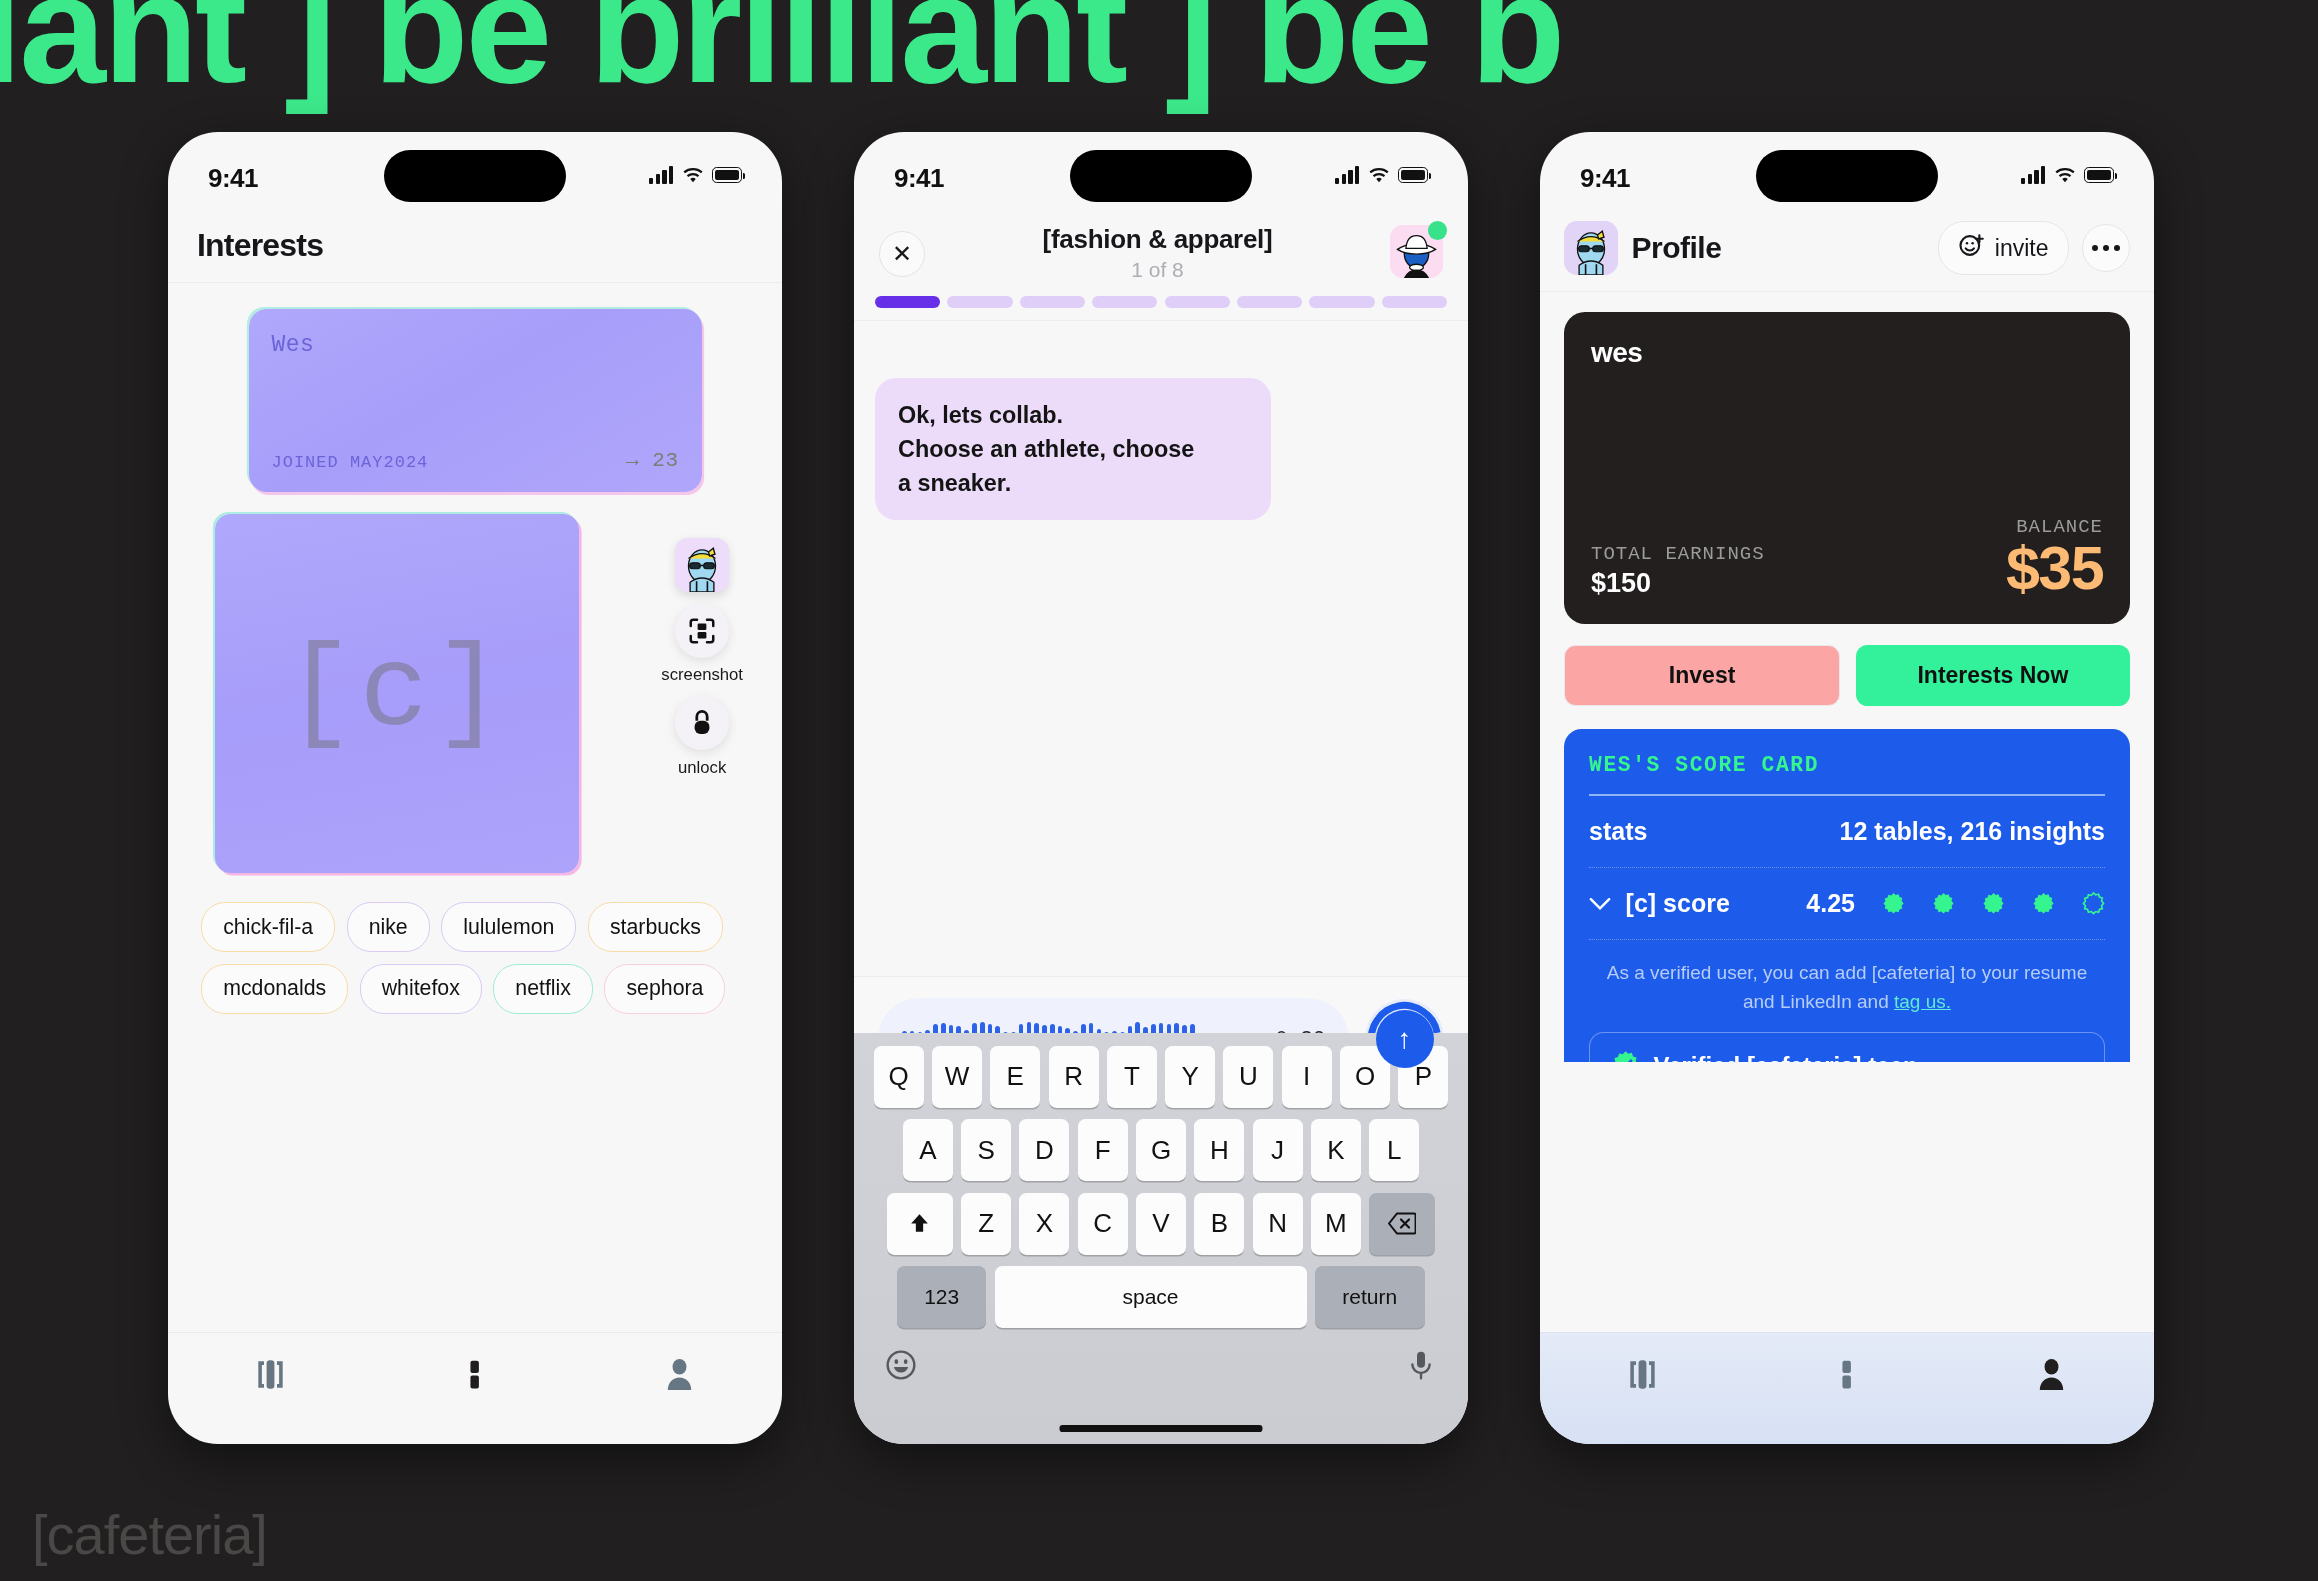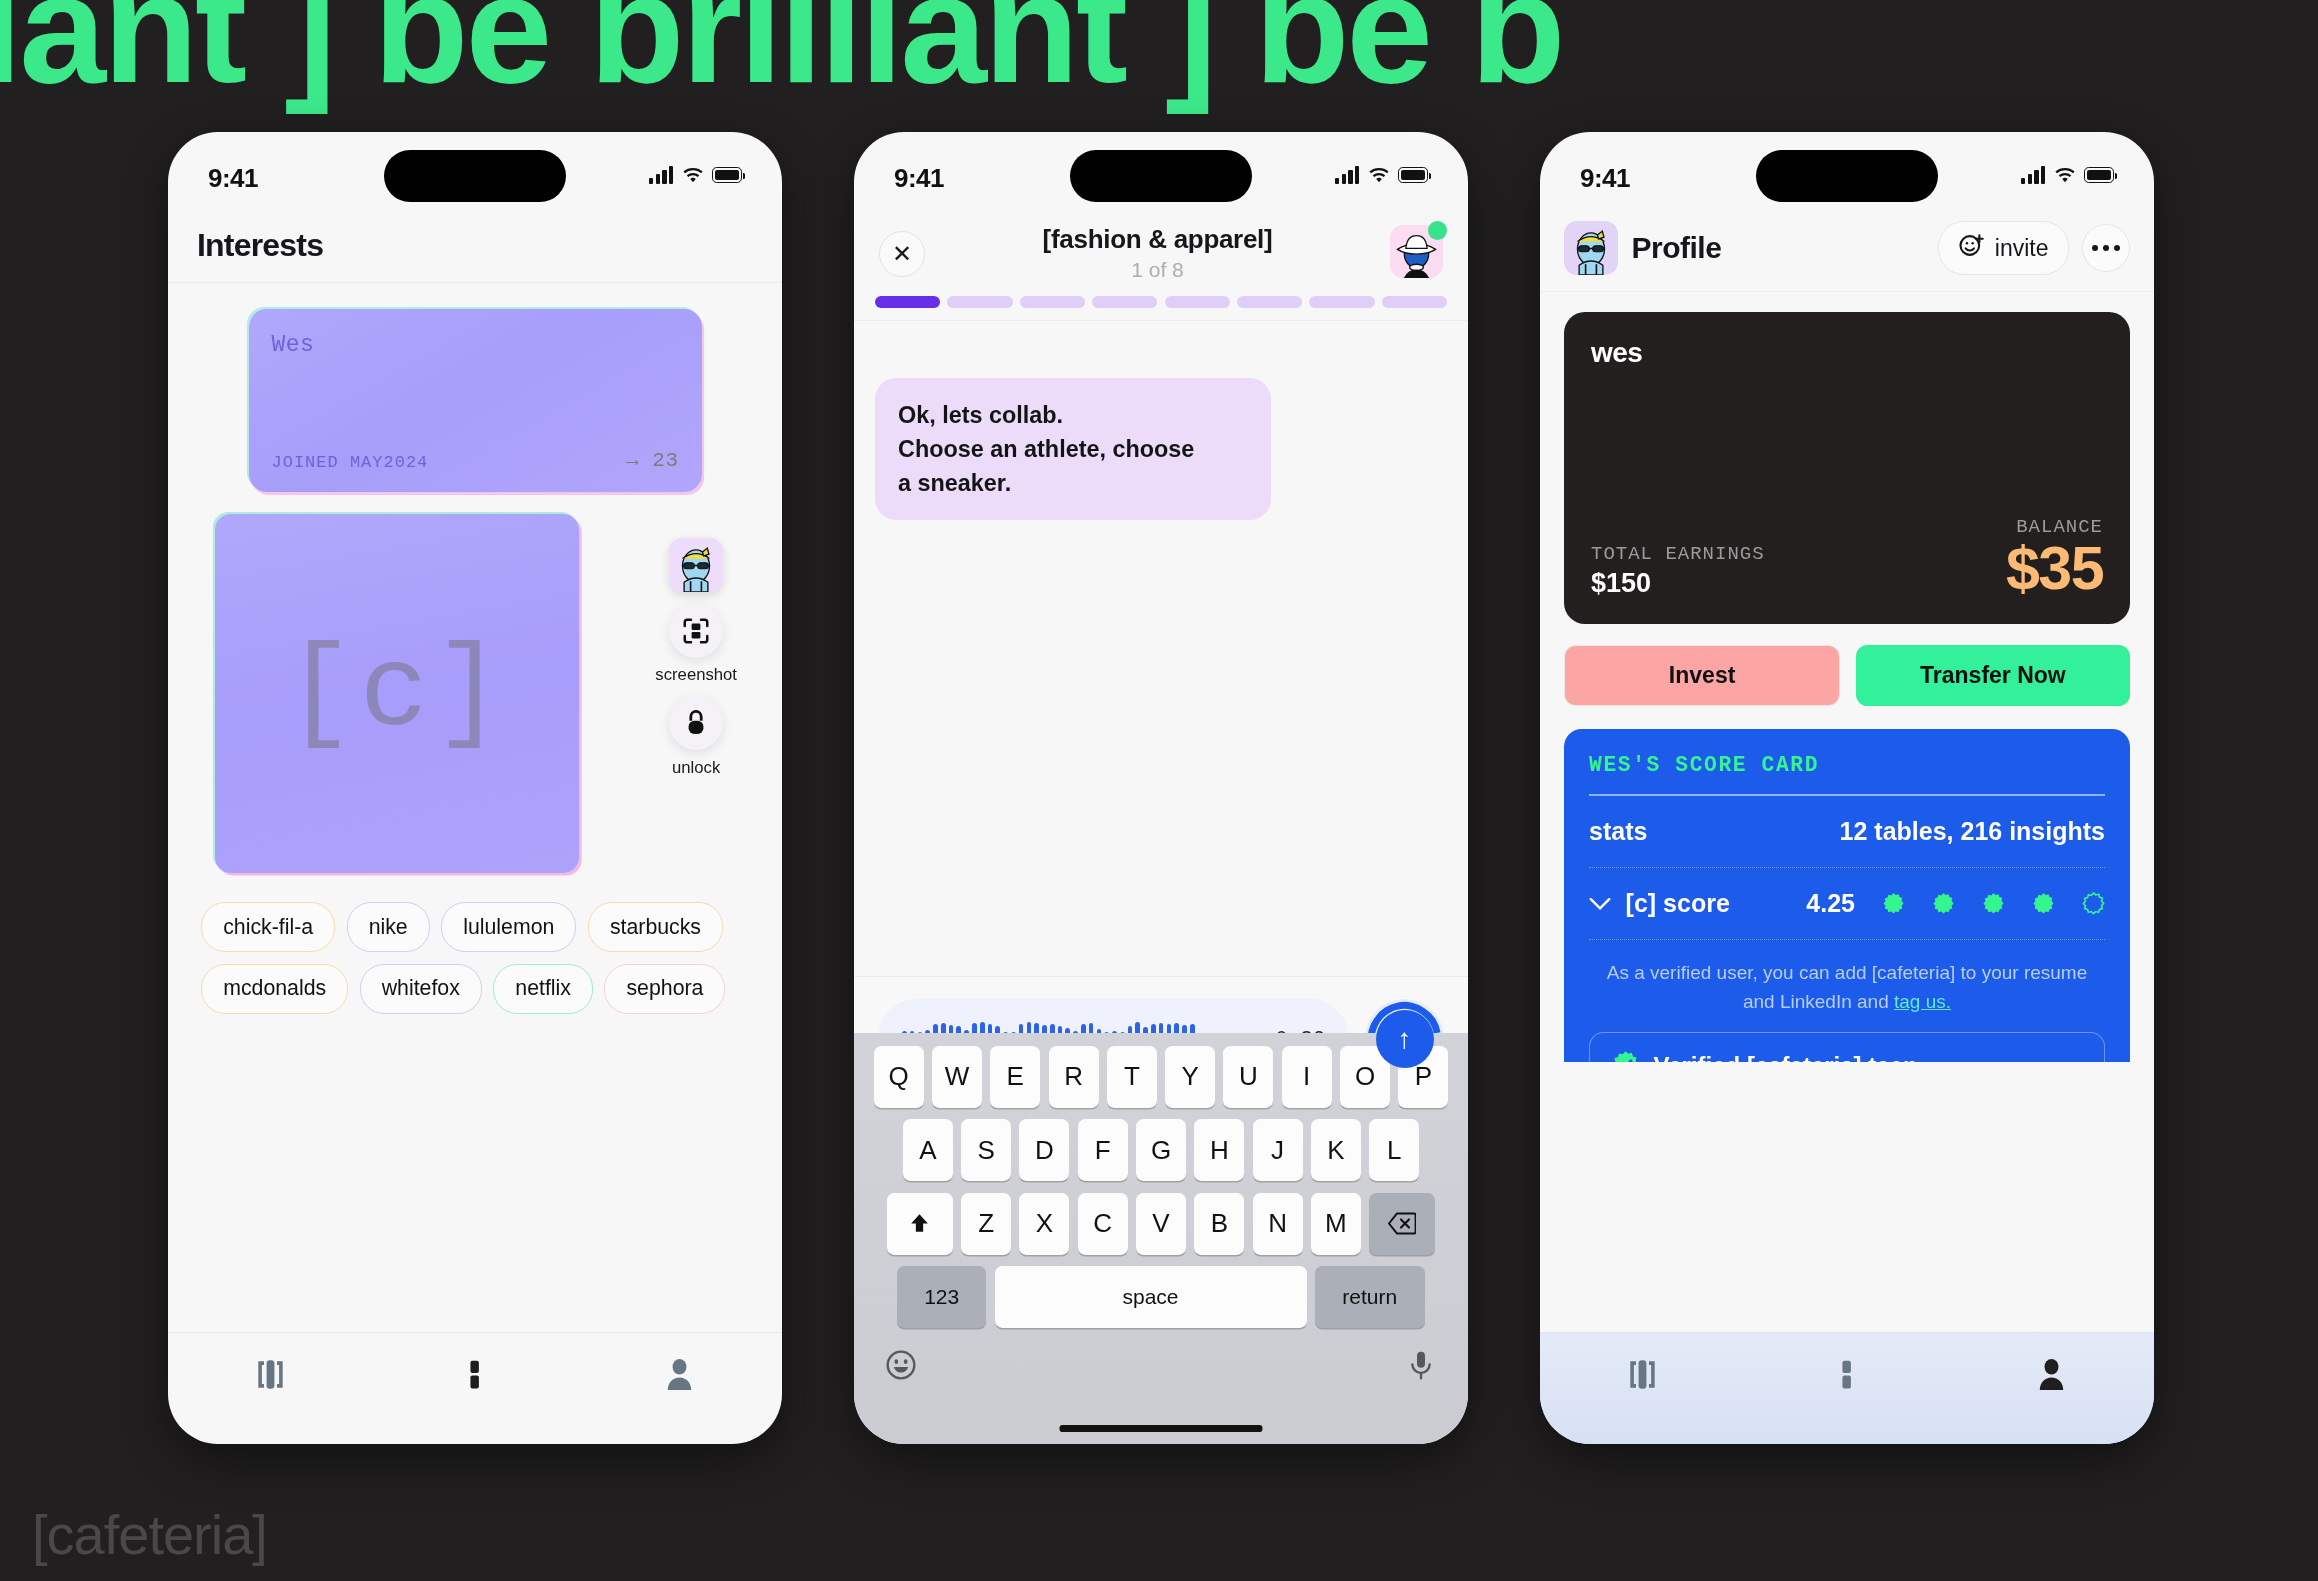--- a/index.html
+++ b/index.html
@@ -111,21 +111,21 @@
     border-radius: 15.6px;
     background: linear-gradient(170deg,#AFA8FB 0%,#A79DFA 50%,#ADA3FB 100%);
     box-shadow: -2.1px -2.1px 0 0 rgba(120,230,210,.6), 2.6px 2.6px 0 0 rgba(245,140,215,.6);
     display: flex; align-items: center; justify-content: center;
   }
   .c-glyph {
     font-size: 115px; font-weight: 500; color: rgba(110,110,110,.46);
     letter-spacing: 5.2px; line-height: 115px;
   }
   .fab-col {
-    position: absolute; right: 16px; top: 24px;
+    position: absolute; right: 10px; top: 24px;
     display: flex; flex-direction: column; align-items: center; gap: 11.5px;
   }
   .fab-avatar {
     width: 54px; height: 54px; border-radius: 13.5px; overflow: hidden;
     background: #EEDBF9; box-shadow: 0 3.1px 9.4px rgba(0,0,0,.12);
   }
   .fab {
     width: 54px; height: 54px; border-radius: 27px; background: #F4F2F6;
     display: flex; align-items: center; justify-content: center;
     box-shadow: 0 3.1px 10.4px rgba(0,0,0,.10);
@@ -652,21 +652,21 @@
         </div>
         <div>
           <div class="bc-bal-label mono">BALANCE</div>
           <div class="bc-bal-val">$35</div>
         </div>
       </div>
     </div>
 
     <div class="act-row">
       <div class="act-btn ghost">Invest</div>
-      <div class="act-btn primary">Transfer Now</div>
+      <div class="act-btn primary">Interests Now</div>
     </div>
 
     <div class="score-card">
       <div class="sc-title mono">WES'S SCORE CARD</div>
       <div class="sc-rule"></div>
 
       <div class="sc-row">
         <span class="sc-k">stats</span>
         <span class="sc-v">12 tables, 216 insights</span>
       </div>

